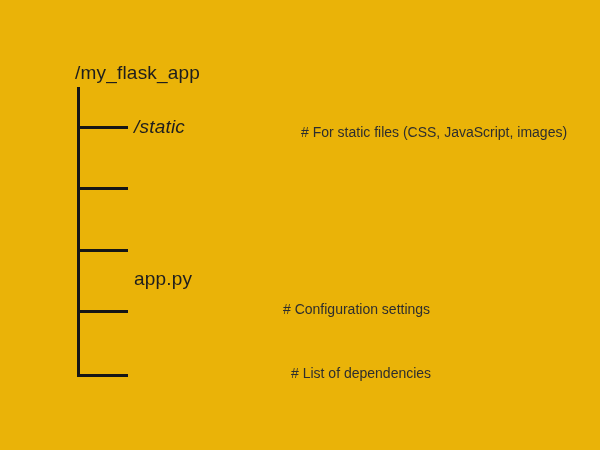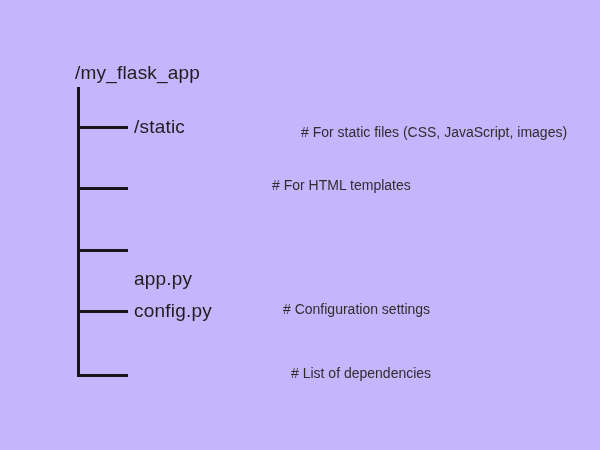--- a/index.html
+++ b/index.html
@@ -4,21 +4,21 @@
 <style>
   html, body {
     margin: 0;
     padding: 0;
     background: #f2f1ef;
   }
   .canvas {
     position: relative;
     width: 600px;
     height: 450px;
-    background: #c4b5fd;
+    background: #eab308;
     overflow: hidden;
     font-family: "Liberation Sans", sans-serif;
   }
   .root-label {
     position: absolute;
     left: 75px;
     top: 61px;
     font-size: 19px;
     line-height: 24px;
     color: #1e1e1e;
@@ -55,21 +55,21 @@
     line-height: 18px;
     color: #2e2e2e;
     white-space: nowrap;
   }
   
   .b1 { top: 126px; }
   .b2 { top: 187px; }
   .b3 { top: 249px; }
   .b4 { top: 310px; }
   .b5 { top: 374px; }
-  .l1 { top: 115px; }
+  .l1 { top: 115px; font-style: italic; }
   .l2 { top: 176px; }
   .l3 { top: 238px; margin-top: 29px; }
   .l4 { top: 299px; }
   .l5 { top: 363px; }
   .c1 { top: 123px; left: 269px; margin-left: 32px; }
   .c2 { top: 176px; left: 272px; }
   .c3 { top: 243px; left: 287px; }
   .c4 { top: 300px; left: 283px; }
   .c5 { top: 364px; left: 291px; }
 </style>
@@ -80,25 +80,23 @@
 
   <div class="root-label">/my_flask_app</div>
 
   <div class="trunk"></div>
 
   <div class="branch b1"></div>
   <div class="node-label l1">/static</div>
   <div class="node-comment c1"># For static files (CSS, JavaScript, images)</div>
 
   <div class="branch b2"></div>
-  <div class="node-comment c2"># For HTML templates</div>
 
   <div class="branch b3"></div>
   <div class="node-label l3">app.py</div>
 
   <div class="branch b4"></div>
-  <div class="node-label l4">config.py</div>
   <div class="node-comment c4"># Configuration settings</div>
 
   <div class="branch b5"></div>
   <div class="node-comment c5"># List of dependencies</div>
 
 </div>
 
 </body></html>

